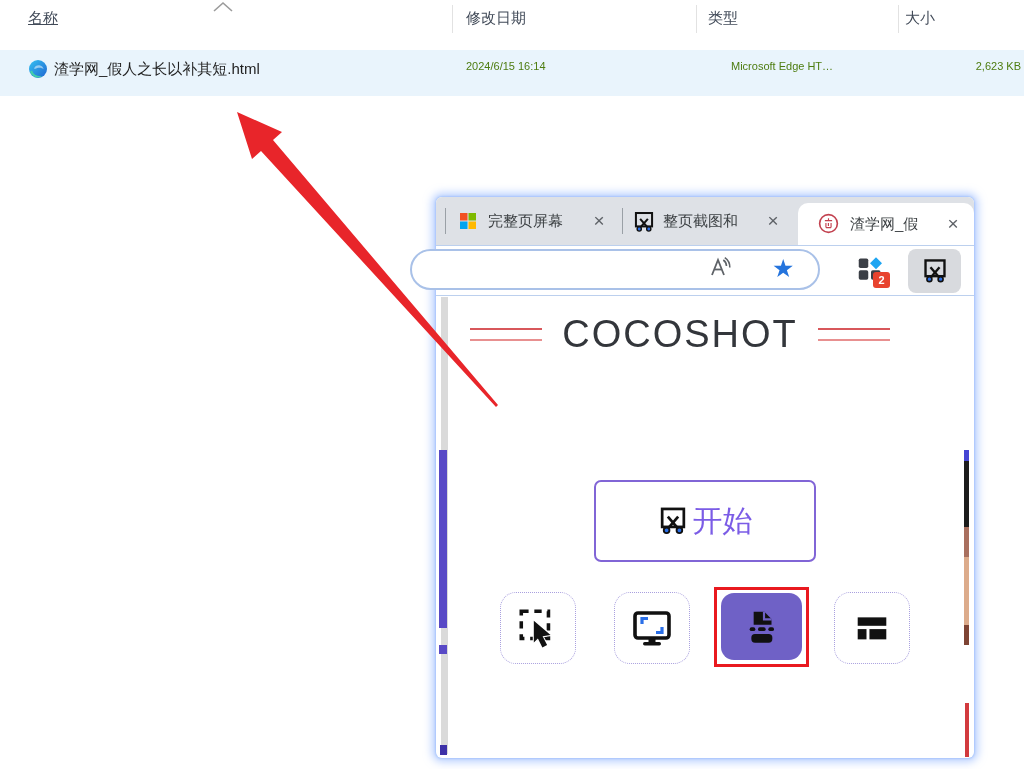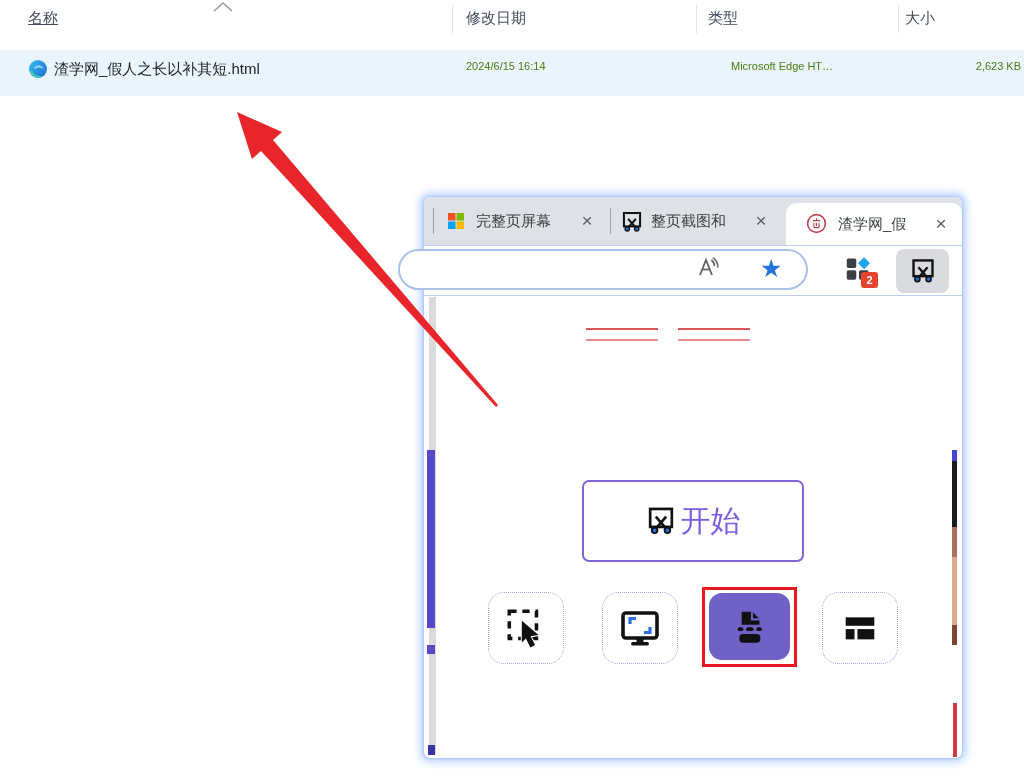--- a/index.html
+++ b/index.html
@@ -8,21 +8,21 @@
   .abs{position:absolute;}
 
   
   .col-header{font-size:15px;color:#414a58;}
   .col-divider{width:1px;height:28px;background:#e2e2e2;top:5px;}
   .file-row{left:0;top:50px;width:1024px;height:46px;background:#e9f4fc;}
   .file-name{font-size:15px;color:#1f1f1f;}
   .file-meta{font-size:11px;color:#4d7c0f;}
 
   
-  #shot{left:424px;top:197px;width:538px;height:561px;background:#fff;border-radius:6px;
+  #shot{left:436px;top:197px;width:538px;height:561px;background:#fff;border-radius:6px;
         box-shadow:0 0 9px 4px rgba(128,170,255,.55), 0 0 2px 1px rgba(150,185,245,.5);}
   .tabbar{left:0;top:0;width:538px;height:48px;background:#dee1e6;border-radius:6px 6px 0 0;}
   .tab-divider{width:1px;height:26px;background:#9aa0a6;top:11px;}
   .tab-label{font-size:15px;color:#3c4043;white-space:nowrap;overflow:hidden;top:14px;height:20px;line-height:20px;}
   .tab-label.fade-gray::after{content:"";position:absolute;right:0;top:0;bottom:0;width:16px;
         background:linear-gradient(90deg,rgba(222,225,230,0),#dee1e6);}
   .tab-label.fade-white::after{content:"";position:absolute;right:0;top:0;bottom:0;width:16px;
         background:linear-gradient(90deg,rgba(255,255,255,0),#fff);}
   .close-icon{font-size:19px;color:#5f6368;line-height:22px;width:18px;text-align:center;cursor:default;}
   .close-icon::before{content:"×";}
@@ -166,20 +166,21 @@
     <div class="strip" style="left:4px;top:548px;width:7px;height:10px;background:#3d31a8;"></div>
     <div class="strip" style="left:528px;top:253px;width:5px;height:11px;background:#4646d4;"></div>
     <div class="strip" style="left:528px;top:264px;width:5px;height:66px;background:#1c1c1c;"></div>
     <div class="strip" style="left:528px;top:330px;width:5px;height:30px;background:#a9705f;"></div>
     <div class="strip" style="left:528px;top:360px;width:5px;height:68px;background:#dcab8b;"></div>
     <div class="strip" style="left:528px;top:428px;width:5px;height:20px;background:#7e4434;"></div>
     <div class="strip" style="left:529px;top:506px;width:4px;height:54px;background:#d23a3e;"></div>
 
     <div class="abs title-row">
       <div class="dbl-line"></div>
+      <div class="shot-title">COCOSHOT</div>
       <div class="dbl-line"></div>
     </div>
 
     <div class="abs start-btn">
       <svg width="30" height="32" viewBox="0 0 24 26">
         <rect x="3.2" y="3.2" width="17.6" height="14.6" fill="none" stroke="#111" stroke-width="2.2"></rect>
         <line x1="7.8" y1="9.5" x2="16.2" y2="19.2" stroke="#111" stroke-width="2.2"></line>
         <line x1="16.2" y1="9.5" x2="7.8" y2="19.2" stroke="#111" stroke-width="2.2"></line>
         <circle cx="6.8" cy="20.6" r="2.3" fill="#2a6fe8" stroke="#111" stroke-width="1.5"></circle>
         <circle cx="17.2" cy="20.6" r="2.3" fill="#2a6fe8" stroke="#111" stroke-width="1.5"></circle>

